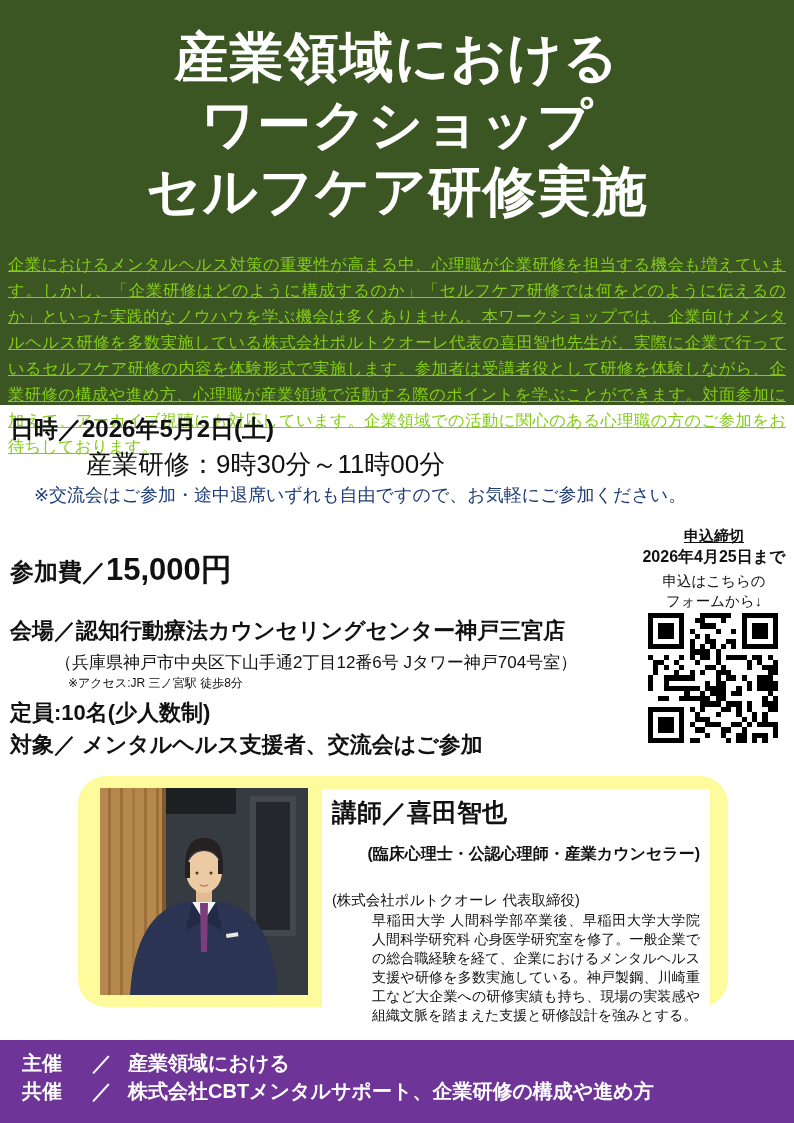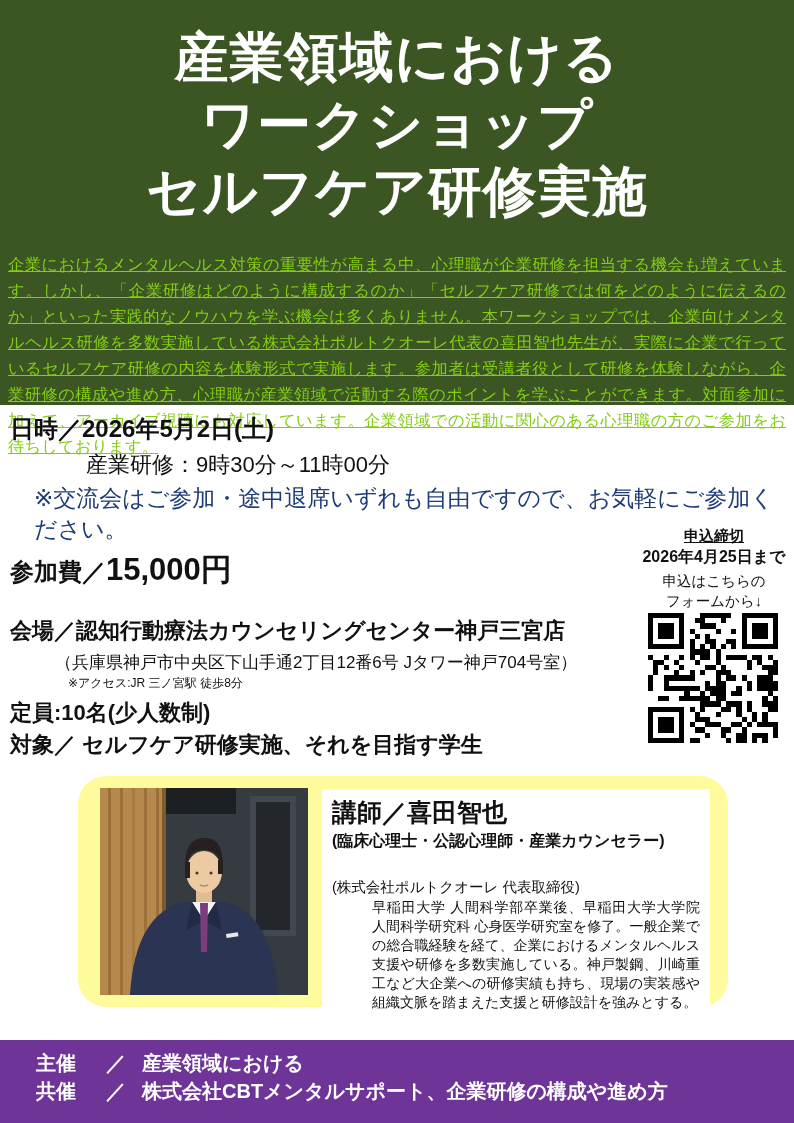--- a/index.html
+++ b/index.html
@@ -19,22 +19,22 @@
   
   .header{position:absolute;left:0;top:0;width:794px;height:405px;background:var(--green);}
   .title{position:absolute;left:0;top:24px;width:100%;text-align:center;
     color:#ffffff;font-size:54px;font-weight:800;line-height:67px;letter-spacing:1px;}
   .intro{position:absolute;left:8px;top:251px;width:778px;
     color:#84cc16;font-size:16.3px;line-height:26px;text-align:justify;
     letter-spacing:0.1px;text-decoration:underline;}
   
   .schedule{position:absolute;left:10px;top:413px;}
   .schedule .date{font-size:24px;font-weight:700;}
-  .schedule .items{margin:5px 0 0 76px;font-size:22px;line-height:29px;}
-  .schedule .note{margin:4px 0 5px 24px;font-size:23px;color:var(--note-blue);}
+  .schedule .items{margin:5px 0 0 76px;font-size:26px;line-height:29px;}
+  .schedule .note{margin:4px 0 5px 24px;font-size:18px;color:var(--note-blue);}
   
   .fee{position:absolute;left:10px;top:549px;display:flex;align-items:baseline;}
   .fee .label{font-size:24px;font-weight:700;}
   .fee .amount{font-size:31px;font-weight:700;}
   
   .apply{position:absolute;left:634px;top:527px;width:160px;text-align:center;}
   .apply .dl-title{font-size:15px;font-weight:700;text-decoration:underline;}
   .apply .dl-date{font-size:16px;font-weight:700;margin-top:1px;}
   .apply .l1{font-size:14.5px;margin-top:4px;}
   .apply .l2{font-size:14.5px;margin-top:1px;}
@@ -48,26 +48,26 @@
   .capacity{position:absolute;left:10px;top:698px;font-size:22px;font-weight:700;}
   .target{position:absolute;left:10px;top:730px;font-size:22px;font-weight:700;}
   
   .card{position:absolute;left:78px;top:776px;width:650px;height:231px;
     background:var(--yellow);border-radius:28px;}
   .photo{position:absolute;left:22px;top:12px;width:208px;height:207px;overflow:hidden;}
   .photo svg{width:100%;height:100%;display:block;}
   .panel{position:absolute;left:244px;top:13px;width:388px;height:234px;
     background:#ffffff;padding:7px 10px;}
   .panel .name{font-size:25px;font-weight:700;}
-  .panel .quals{font-size:16px;font-weight:700;margin-top:2px;}
+  .panel .quals{font-size:16px;font-weight:700;margin-top:15px;text-align:right;}
   .panel .position{font-size:14.5px;margin-top:26px;}
   .panel .bio{font-size:14px;line-height:19px;margin-top:1px;text-align:justify;margin-left:40px;}
   
   .footer{position:absolute;left:0;top:1040px;width:794px;height:83px;
-    background:var(--purple);color:#ffffff;padding:9px 0 0 36px;}
+    background:var(--purple);color:#ffffff;padding:9px 0 0 22px;}
   .footer .row{display:flex;align-items:baseline;font-size:20px;font-weight:700;line-height:28px;}
   .footer .row .lbl{width:54px;}
   .footer .row .slash{margin:0 16px;}
 </style>
 </head>
 <body>
 
 <div class="flyer">
 
   <div class="header">
@@ -400,21 +400,21 @@
       </svg>
   </div>
 
   <div class="venue">
     <div class="v-title">会場／認知行動療法カウンセリングセンター神戸三宮店</div>
     <div class="v-addr">（兵庫県神戸市中央区下山手通2丁目12番6号 Jタワー神戸704号室）</div>
     <div class="v-access">※アクセス:JR 三ノ宮駅 徒歩8分</div>
   </div>
 
   <div class="capacity">定員:10名(少人数制)</div>
-  <div class="target">対象／ セルフケア研修実施、それを目指す学生</div>
+  <div class="target">対象／ メンタルヘルス支援者、交流会はご参加</div>
 
   <div class="card">
     <div class="photo">
       <svg viewBox="0 0 208 207" xmlns="http://www.w3.org/2000/svg" preserveAspectRatio="none">
 
         <rect x="0" y="0" width="208" height="207" fill="#2f3338"></rect>
         <rect x="66" y="0" width="142" height="207" fill="#363b41"></rect>
         <rect x="150" y="8" width="46" height="140" fill="#43484e"></rect>
         <rect x="156" y="14" width="34" height="128" fill="#23262a"></rect>
         <rect x="66" y="0" width="70" height="26" fill="#1d2023"></rect>

